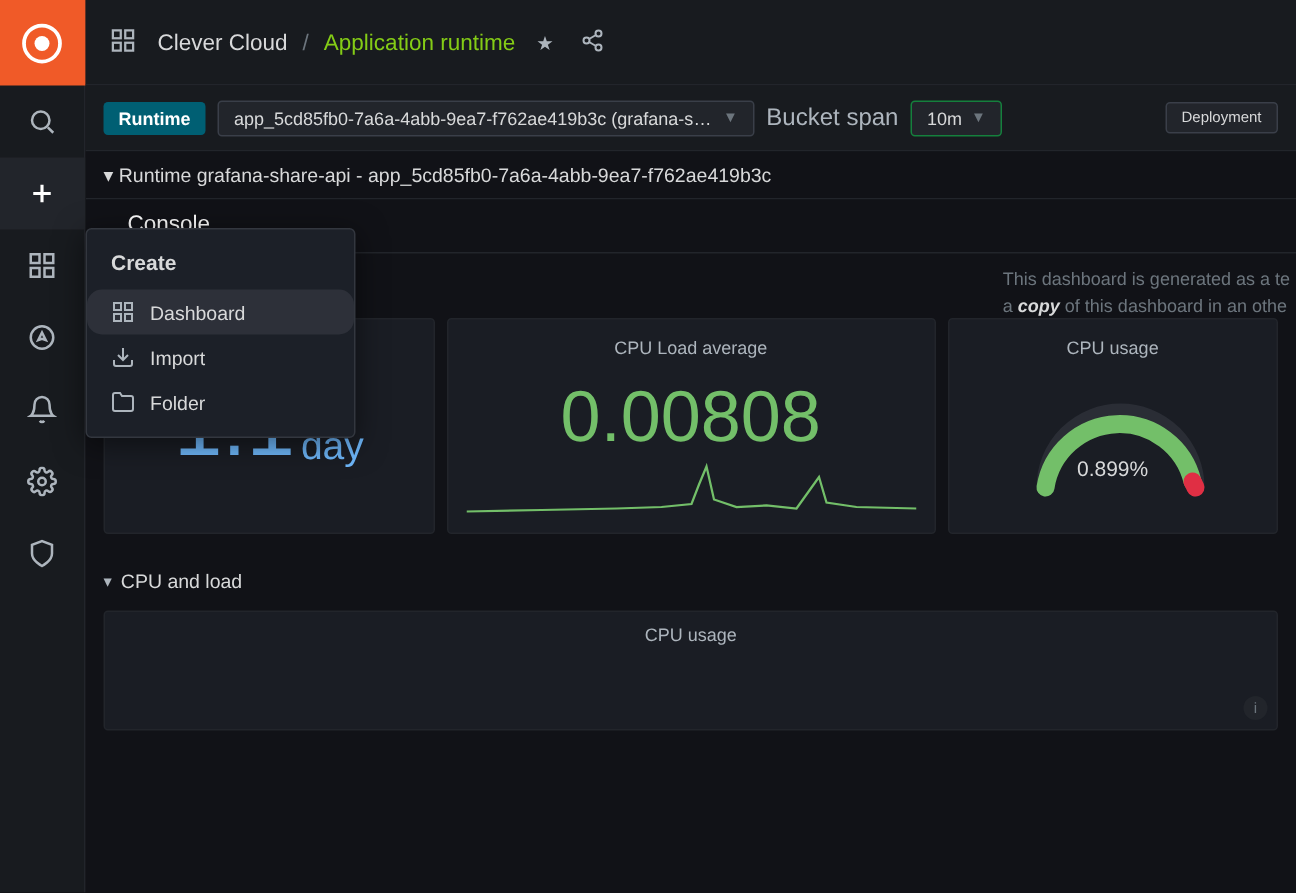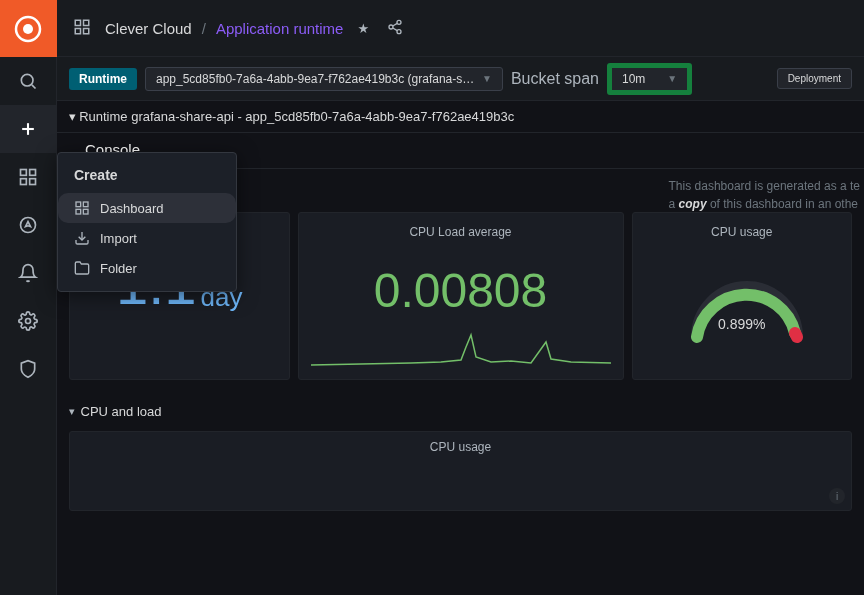--- a/index.html
+++ b/index.html
@@ -84,21 +84,21 @@
     .topbar-title {
       color: #d8d9da;
       font-size: 15px;
       font-weight: 500;
     }
     .topbar-separator {
       color: #6c757d;
       font-size: 15px;
     }
     .topbar-subtitle {
-      color: #8b5cf6;
+      color: #84cc16;
       font-size: 15px;
       font-weight: 500;
     }
     .topbar-star, .topbar-share {
       color: #adb5bd;
       cursor: pointer;
       padding: 4px;
     }
 
     
@@ -139,28 +139,28 @@
     .filter-dropdown .arrow {
       color: #6c757d;
       font-size: 10px;
     }
     .filter-label {
       color: #adb5bd;
       font-size: 16px;
     }
     .filter-bucket {
       background: #22252b;
-      border: 5px solid #15803d;
+      border: 1px solid #15803d;
       color: #d8d9da;
       padding: 4px 10px;
       border-radius: 3px;
       font-size: 12px;
       display: flex;
       align-items: center;
-      gap: 22px;
+      gap: 6px;
       cursor: pointer;
     }
     .filter-deployment {
       background: #22252b;
       border: 1px solid #3a3f49;
       color: #d8d9da;
       padding: 4px 10px;
       border-radius: 3px;
       font-size: 10px;
       cursor: pointer;
@@ -251,21 +251,20 @@
       margin-bottom: 12px;
     }
     .panel {
       background: #1a1d24;
       border: 1px solid #22252b;
       border-radius: 3px;
       flex: 1;
       padding: 12px;
       min-height: 130px;
       position: relative;
-      gap: 12px;
     }
     .panel-title {
       font-size: 12px;
       color: #adb5bd;
       margin-bottom: 8px;
       text-align: center;
     }
     .panel-value-large {
       font-size: 58px;
       font-weight: 300;

